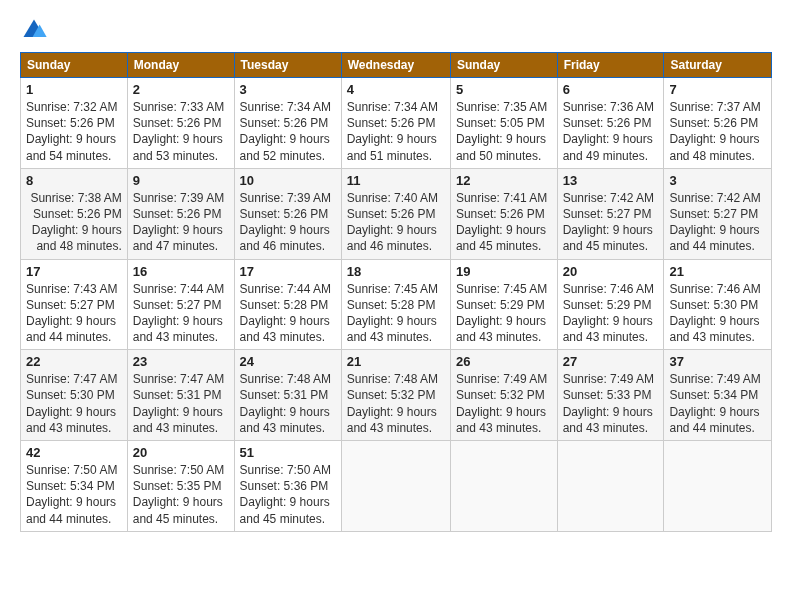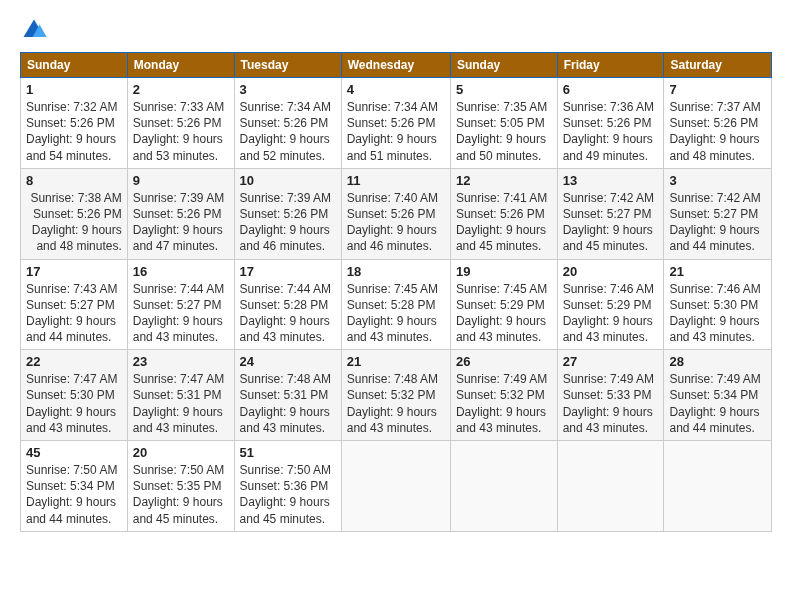--- a/index.html
+++ b/index.html
@@ -316,30 +316,30 @@
 and 43 minutes.</div>
           </td>
           <td>
             <span class="day-num">27</span>
             <div class="day-info" style="white-space: pre-line;">Sunrise: 7:49 AM
 Sunset: 5:33 PM
 Daylight: 9 hours
 and 43 minutes.</div>
           </td>
           <td>
-            <span class="day-num">28</span>
+            <span class="day-num">37</span>
             <div class="day-info" style="white-space: pre-line;">Sunrise: 7:49 AM
 Sunset: 5:34 PM
 Daylight: 9 hours
 and 44 minutes.</div>
           </td>
         </tr>
         <tr>
           <td>
-            <span class="day-num">45</span>
+            <span class="day-num">42</span>
             <div class="day-info" style="white-space: pre-line;">Sunrise: 7:50 AM
 Sunset: 5:34 PM
 Daylight: 9 hours
 and 44 minutes.</div>
           </td>
           <td>
             <span class="day-num">20</span>
             <div class="day-info" style="white-space: pre-line;">Sunrise: 7:50 AM
 Sunset: 5:35 PM
 Daylight: 9 hours

